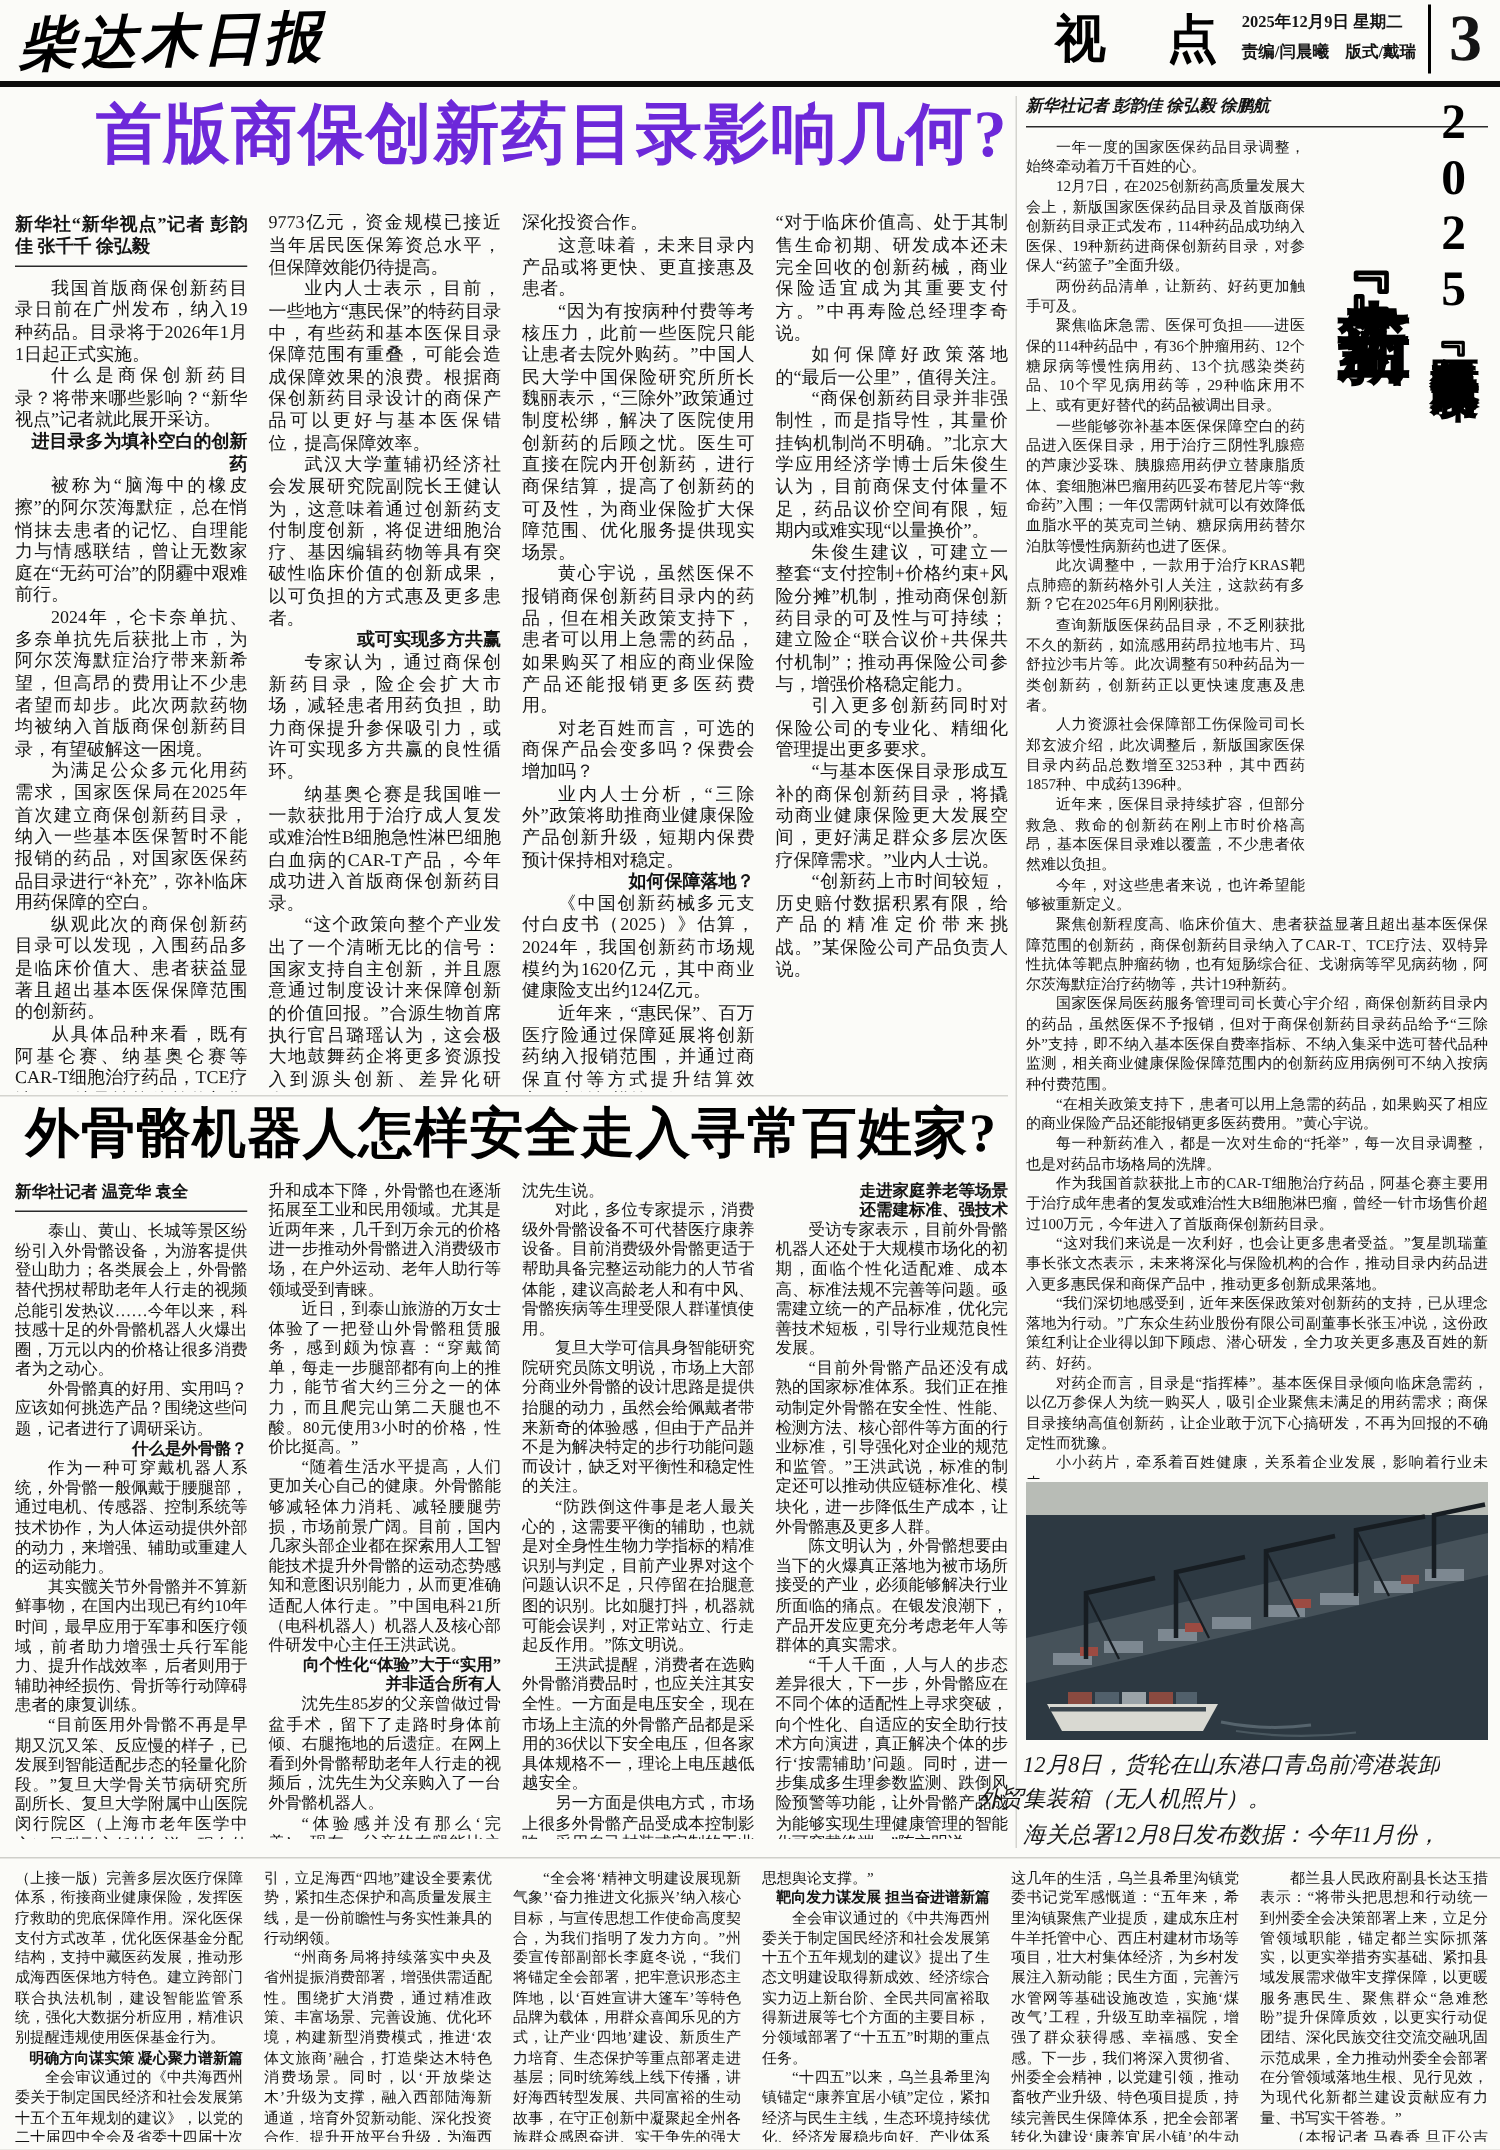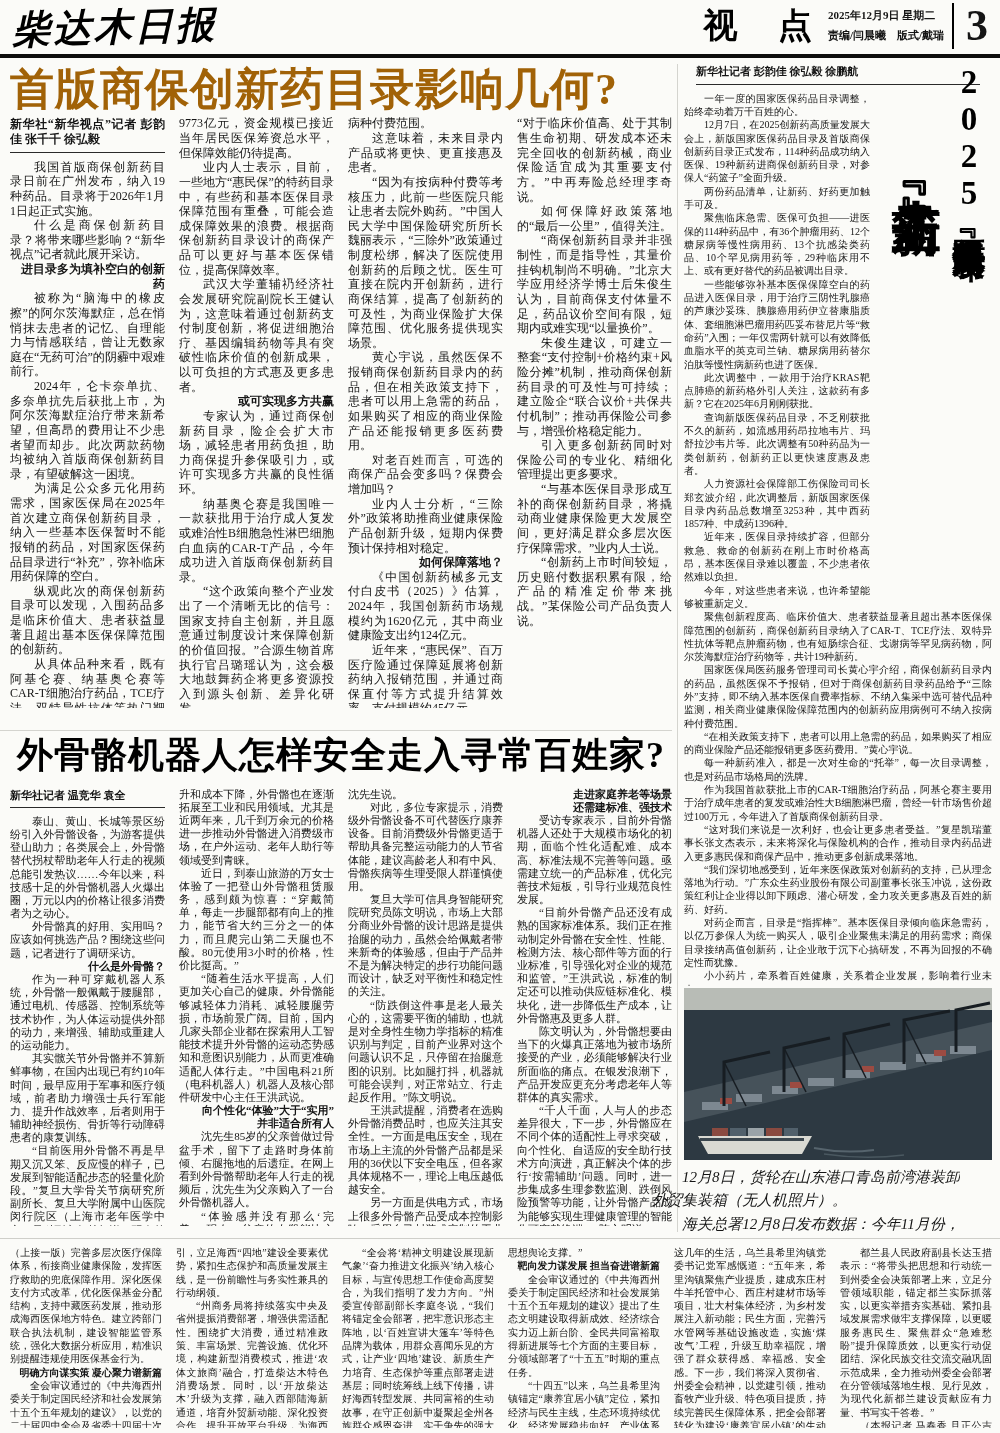--- a/index.html
+++ b/index.html
@@ -21,27 +21,27 @@
   
   .blk{margin:0;padding:0;}
   .p{text-indent:2em;}
   .cont{text-indent:0;}
   .sub{text-align:right;font-weight:bold;text-indent:0;}
   .by{font-weight:bold;text-indent:0;border-bottom:1px solid #2a2a2a;padding:1px 0 5px;margin-bottom:7px;}
   .cols{display:flex;gap:14px;overflow:hidden;text-align:justify;}
   .col{flex:1;overflow:hidden;}
   
   .top-article{position:absolute;left:10px;top:62px;width:662px;height:666px;overflow:hidden;}
-  .top-article h1{margin:4px 0 2px;font-size:44px;font-weight:900;text-align:left;
-                  letter-spacing:1px;line-height:1.1;color:#a16207;}
+  .top-article h1{margin:4px 0 27px;font-size:44px;font-weight:900;text-align:right;
+                  letter-spacing:1px;line-height:1.1;color:#6d28d9;}
   .top-article .cols{height:592px;font-size:12px;line-height:1.22;}
   
   .right-article{position:absolute;left:684px;top:64px;width:308px;height:922px;overflow:hidden;
                  font-size:10px;line-height:1.33;text-align:justify;}
-  .r-by{font-weight:bold;font-size:11px;border-bottom:1px solid #2a2a2a;padding:0 0 5px;margin:0 12px 7px;}
+  .r-by{font-weight:bold;font-size:11px;border-bottom:1px solid #2a2a2a;padding:0 0 5px;margin:0 0 7px;font-style:italic;}
   .v-headline{float:right;width:112px;height:520px;margin:0 0 8px 10px;writing-mode:vertical-rl;
               text-orientation:upright;font-weight:900;color:#000;}
   .vh1{font-size:33px;line-height:1.42;letter-spacing:1px;}
   .vh2{font-size:49px;line-height:1.18;padding-top:102px;}
   
   .photo{position:absolute;left:684px;top:988px;width:308px;height:172px;overflow:hidden;background:#333;}
   .photo svg{display:block;width:100%;height:100%;}
   .caption{position:absolute;left:652px;top:1166px;width:308px;height:70px;overflow:hidden;
            font-style:italic;font-size:15px;line-height:1.55;text-align:justify;}
   .caption p{margin:0;text-indent:2em;}
@@ -95,21 +95,21 @@
           <p class="blk cont">9773亿元，资金规模已接近当年居民医保筹资总水平，但保障效能仍待提高。</p>
           <p class="blk p">业内人士表示，目前，一些地方“惠民保”的特药目录中，有些药和基本医保目录保障范围有重叠，可能会造成保障效果的浪费。根据商保创新药目录设计的商保产品可以更好与基本医保错位，提高保障效率。</p>
           <p class="blk p">武汉大学董辅礽经济社会发展研究院副院长王健认为，这意味着通过创新药支付制度创新，将促进细胞治疗、基因编辑药物等具有突破性临床价值的创新成果，以可负担的方式惠及更多患者。</p>
           <p class="blk sub">或可实现多方共赢</p>
           <p class="blk p">专家认为，通过商保创新药目录，险企会扩大市场，减轻患者用药负担，助力商保提升参保吸引力，或许可实现多方共赢的良性循环。</p>
           <p class="blk p">纳基奥仑赛是我国唯一一款获批用于治疗成人复发或难治性B细胞急性淋巴细胞白血病的CAR-T产品，今年成功进入首版商保创新药目录。</p>
           <p class="blk p">“这个政策向整个产业发出了一个清晰无比的信号：国家支持自主创新，并且愿意通过制度设计来保障创新的价值回报。”合源生物首席执行官吕璐瑶认为，这会极大地鼓舞药企将更多资源投入到源头创新、差异化研发。</p>
           <p class="blk p">“这对企业而言是一项重要利好。”上海药明巨诺副总裁樊毅介绍，其公司的瑞基奥仑赛也进入了商保创新药目录，“医保等部门给予了一些政策支持，有助于产品落地，提升创新药可及性，惠及更多患者。”</p>
         </div>
       <div class="col">
-          <p class="blk cont">病种付费范围。</p>
+          <p class="blk cont">深化投资合作。</p>
           <p class="blk p">这意味着，未来目录内产品或将更快、更直接惠及患者。</p>
           <p class="blk p">“因为有按病种付费等考核压力，此前一些医院只能让患者去院外购药。”中国人民大学中国保险研究所所长魏丽表示，“三除外”政策通过制度松绑，解决了医院使用创新药的后顾之忧。医生可直接在院内开创新药，进行商保结算，提高了创新药的可及性，为商业保险扩大保障范围、优化服务提供现实场景。</p>
           <p class="blk p">黄心宇说，虽然医保不报销商保创新药目录内的药品，但在相关政策支持下，患者可以用上急需的药品，如果购买了相应的商业保险产品还能报销更多医药费用。</p>
           <p class="blk p">对老百姓而言，可选的商保产品会变多吗？保费会增加吗？</p>
           <p class="blk p">业内人士分析，“三除外”政策将助推商业健康保险产品创新升级，短期内保费预计保持相对稳定。</p>
           <p class="blk sub">如何保障落地？</p>
           <p class="blk p">《中国创新药械多元支付白皮书（2025）》估算，2024年，我国创新药市场规模约为1620亿元，其中商业健康险支出约124亿元。</p>
           <p class="blk p">近年来，“惠民保”、百万医疗险通过保障延展将创新药纳入报销范围，并通过商保直付等方式提升结算效率，支付规模约45亿元。</p>
         </div>
       <div class="col">

